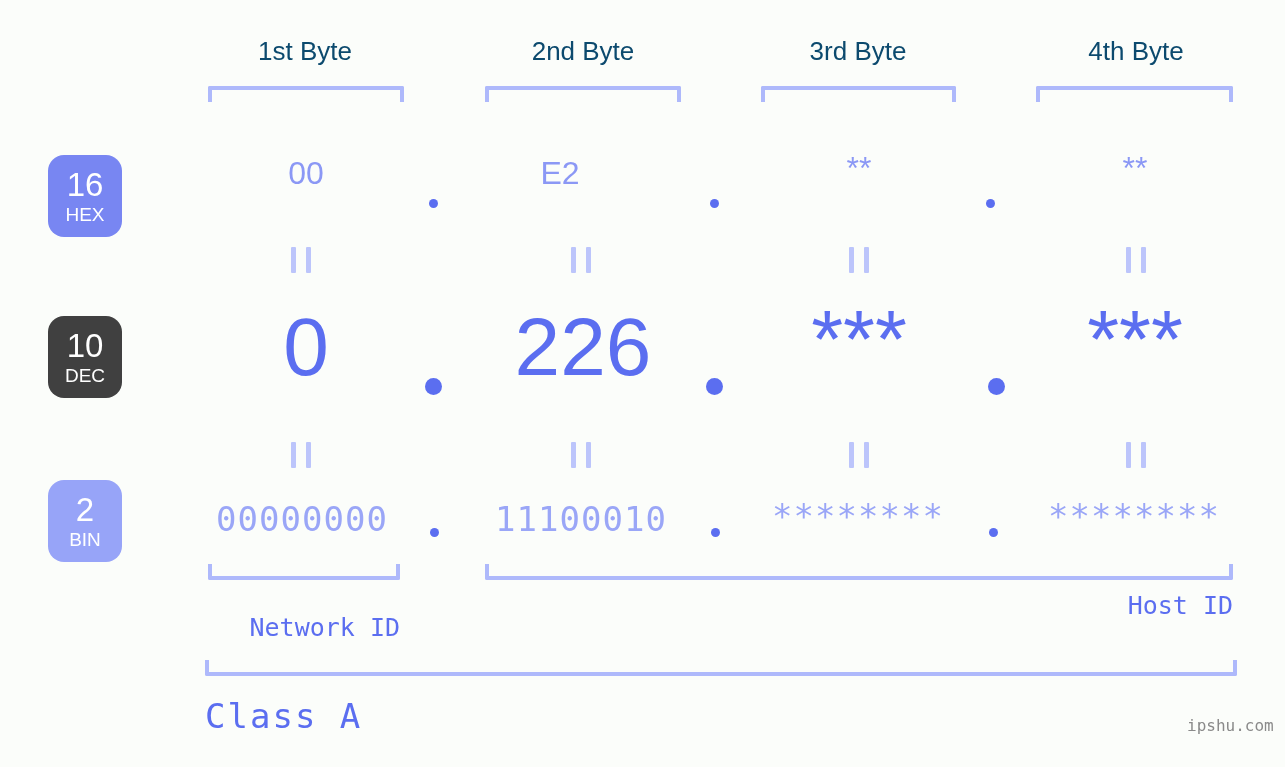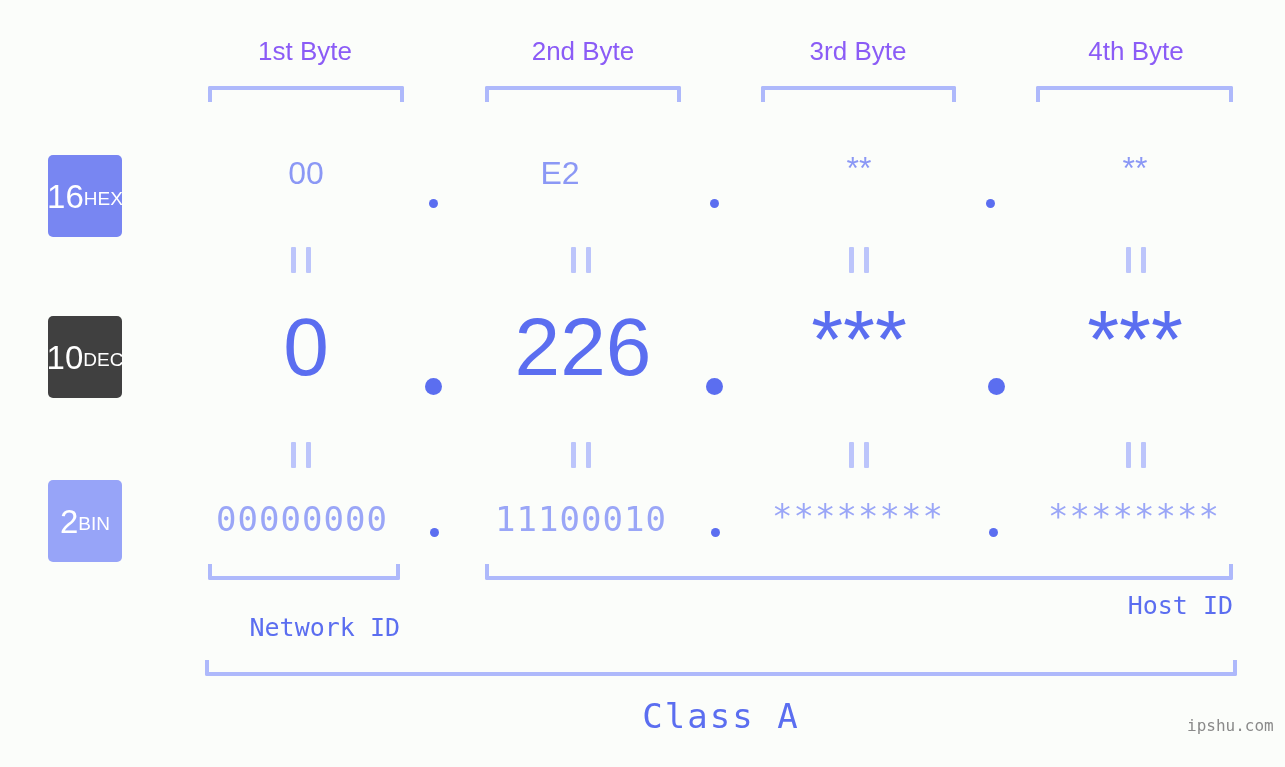--- a/index.html
+++ b/index.html
@@ -16,21 +16,21 @@
   #canvas {
     position: relative;
     width: 1285px;
     height: 767px;
   }
 
   
   .byte-header {
     position: absolute;
     text-align: center;
-    color: #8b5cf6;
+    color: #0c4a6e;
     font-size: 26px;
     font-family: "Liberation Sans", sans-serif;
     white-space: nowrap;
   }
 
   
   .bracket-down {
     position: absolute;
     border-top: 4px solid #aeb9fb;
     border-left: 4px solid #aeb9fb;
@@ -47,24 +47,24 @@
     border-right: 4px solid #aeb9fb;
     height: 16px;
     border-radius: 0 0 2px 2px;
   }
 
   
   .badge {
     position: absolute;
     width: 74px;
     height: 82px;
-    border-radius: 5px;
+    border-radius: 16px;
     color: #ffffff;
     display: flex;
-    flex-direction: row;
+    flex-direction: column;
     align-items: center;
     justify-content: center;
     line-height: 1;
   }
   .badge .num {
     font-size: 33px;
     font-weight: 400;
     letter-spacing: 0px;
   }
   .badge .nm {
@@ -129,21 +129,20 @@
     position: absolute;
     text-align: right;
     color: #5b6ef0;
     font-size: 25px;
     font-family: "DejaVu Sans Mono", monospace;
     white-space: nowrap;
   }
 
   .class-label {
     position: absolute;
-    text-align: center;
     color: #5b6ef0;
     font-size: 34px;
     font-family: "DejaVu Sans Mono", monospace;
     white-space: nowrap;
     letter-spacing: 2px;
   }
 
   .watermark {
     position: absolute;
     color: #8a8a8a;

